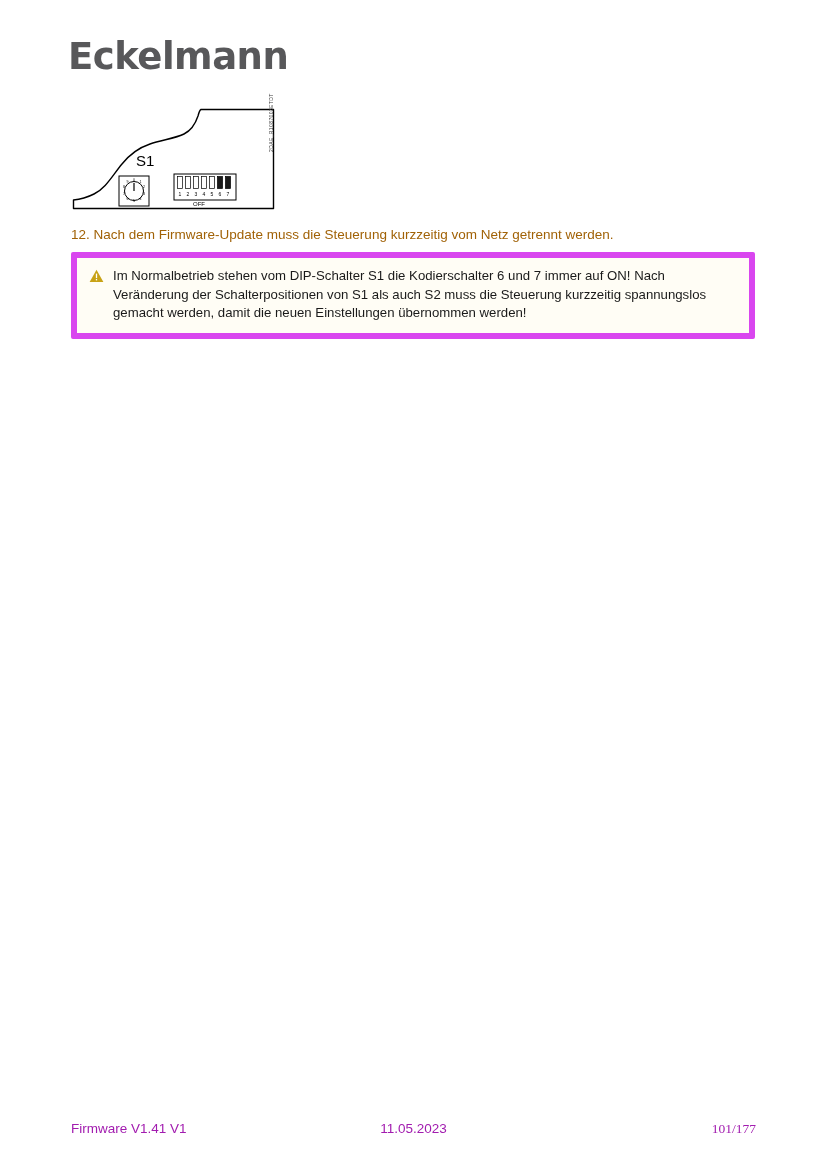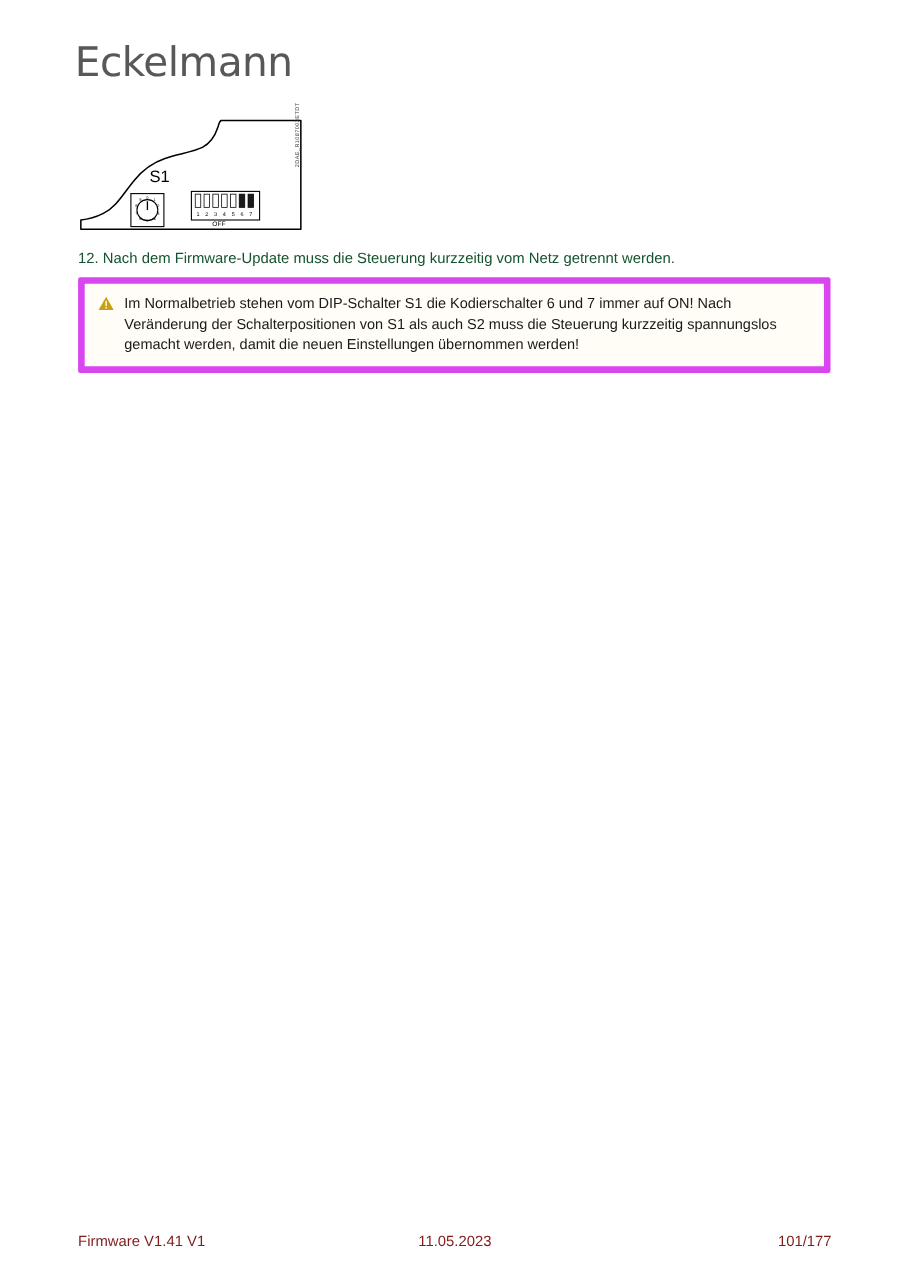--- a/index.html
+++ b/index.html
@@ -24,21 +24,21 @@
     height: 1169px;
     background: #ffffff;
   }
 
   
   .brand {
     position: absolute;
     left: 68px;
     top: 38px;
     font-family: "DejaVu Sans", sans-serif;
-    font-weight: normal;
+    font-weight: bold;
     font-size: 37px;
     letter-spacing: -0.5px;
     color: #58585a;
     line-height: 1;
   }
 
   
   .figure {
     position: absolute;
     left: 72px;
@@ -71,21 +71,21 @@
   }
 
   
   .step-text {
     position: absolute;
     left: 71px;
     top: 226px;
     width: 690px;
     font-size: 13.5px;
     line-height: 1.35;
-    color: #14532d;
+    color: #a16207;
   }
 
   
   .note {
     position: absolute;
     left: 71px;
     top: 252px;
     width: 684px;
     min-height: 66px;
     box-sizing: border-box;
@@ -111,39 +111,40 @@
   }
 
   
   .footer {
     position: absolute;
     left: 0;
     top: 1121px;
     width: 827px;
     height: 24px;
     font-size: 13.5px;
-    color: #7f1d1d;
+    color: #a21caf;
   }
   .footer .f-left {
     position: absolute;
     left: 71px;
     top: 0;
   }
   .footer .f-center {
     position: absolute;
     left: 0;
     top: 0;
     width: 827px;
     text-align: center;
   }
   .footer .f-right {
     position: absolute;
     right: 71px;
     top: 0;
     text-align: right;
+    font-family: Liberation Serif, serif;
   }
 
   
 </style>
 </head>
 <body>
 
 <div class="page">
 
   <div class="brand">Eckelmann</div>

